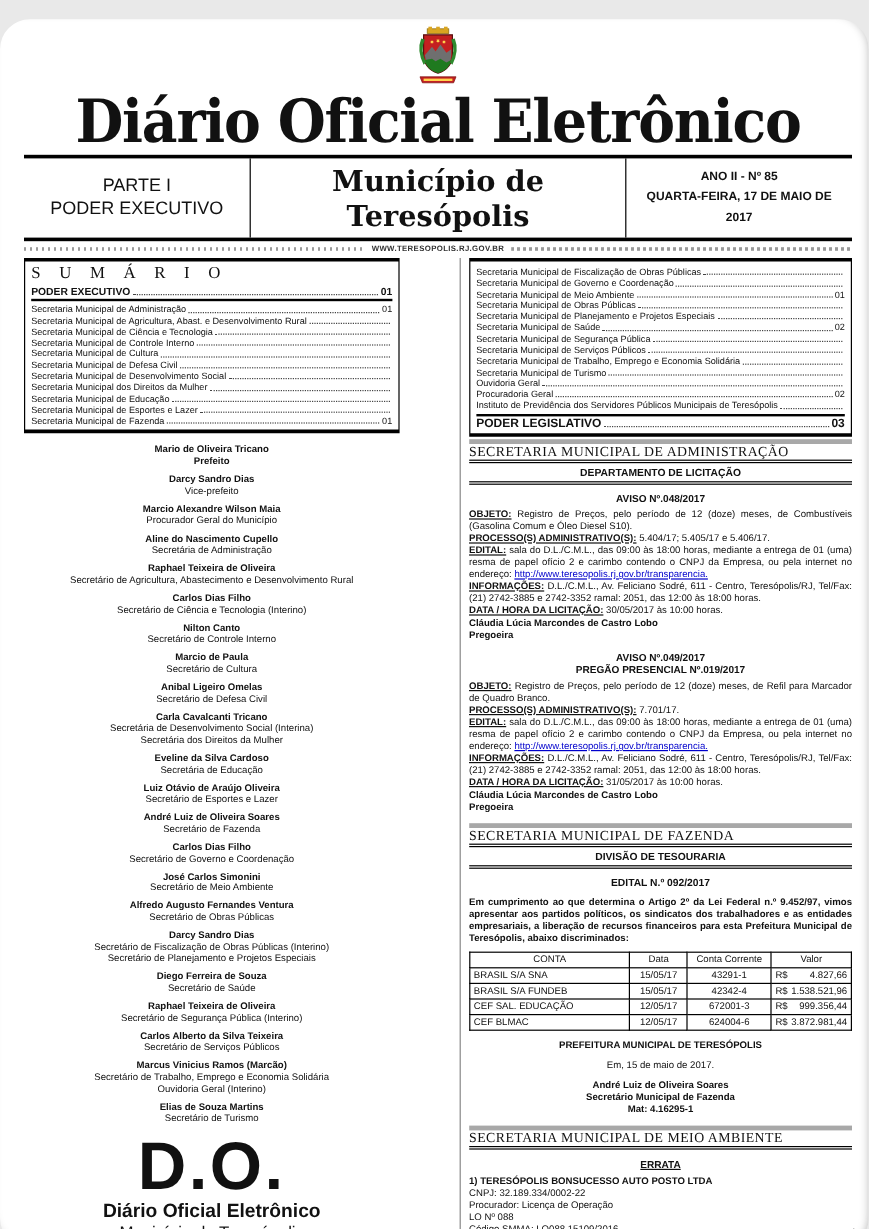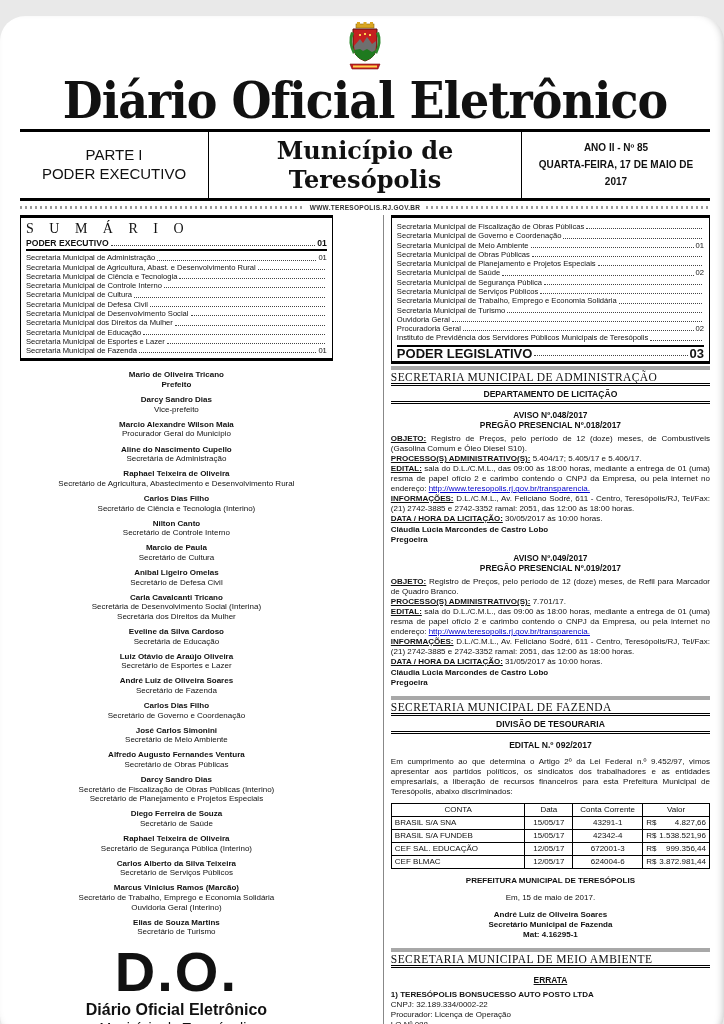--- a/index.html
+++ b/index.html
@@ -30,21 +30,21 @@
 
   
   .toc-box{border:1px solid #000;border-top:3px solid #000;border-bottom:3px solid #000;
            padding:2px 5px 3px;font-size:7.6px;}
   .toc-title{font-family:"Liberation Serif",serif;font-size:14px;letter-spacing:6px;margin:1px 0 2px;}
   .toc-row{display:flex;align-items:flex-end;line-height:9.3px;}
   .toc-label{white-space:nowrap;}
   .toc-leader{flex:1;border-bottom:1px dotted #444;margin:0 2px 2px 2px;min-width:8px;}
   .toc-page{white-space:nowrap;}
   .toc-head{font-weight:bold;font-size:8.6px;border-bottom:2px solid #000;padding-bottom:1px;margin-bottom:2px;}
-  .toc-foot{font-weight:bold;font-size:13px;border-top:2px solid #000;padding-top:2px;margin-top:2px;}
+  .toc-foot{font-weight:bold;font-size:10px;border-top:2px solid #000;padding-top:2px;margin-top:2px;}
   .toc-box.right-box{padding-top:4px;}
 
   
   .officials{text-align:center;font-size:8px;margin-top:9px;}
   .official{margin-bottom:5.5px;line-height:9.6px;}
   .official-name{font-weight:bold;}
   .official:first-child .official-title{font-weight:bold;}
 
   
   .do-block{text-align:center;margin-top:10px;}
@@ -62,21 +62,21 @@
   .aviso{margin-bottom:8px;}
   .aviso-title{text-align:center;font-weight:bold;font-size:8.4px;line-height:10px;}
   .aviso-body{margin-top:4px;text-align:justify;}
   .field{margin:0;}
   .field-label{font-weight:bold;text-decoration:underline;}
   .doc-link{color:#0000cc;text-decoration:underline;}
   .signer-name{font-weight:bold;margin-top:1px;}
   .signer-role{font-weight:bold;}
 
   .edital-title{text-align:center;font-weight:bold;font-size:8.6px;margin:6px 0 7px;}
-  .intro{text-align:justify;margin-bottom:6px;}
+  .intro{text-align:justify;margin-bottom:6px;font-weight:bold;}
   table.tes{width:100%;border-collapse:collapse;font-size:8px;}
   table.tes th,table.tes td{border:1px solid #000;padding:1px 3px;line-height:10px;}
   table.tes th{font-weight:normal;text-align:center;}
   td.c-conta{width:42%;text-align:left;}
   td.c-data{width:15%;text-align:center;}
   td.c-cc{width:22%;text-align:center;}
   td.c-valor{width:21%;}
   .valor-wrap{display:flex;justify-content:space-between;}
   .b{font-weight:bold;}
   .faz-footer{text-align:center;margin-top:7px;line-height:10px;}
@@ -382,21 +382,20 @@
           </div>
         </div>
 
         <div class="section-h">
           <div class="st">SECRETARIA MUNICIPAL DE ADMINISTRAÇÃO</div>
         </div>
         <div class="dept">DEPARTAMENTO DE LICITAÇÃO</div>
         <div>
             <div class="aviso">
               <div class="aviso-title">AVISO Nº.048/2017</div>
-              <div class="aviso-title">PREGÃO PRESENCIAL Nº.018/2017</div>
               <div class="aviso-body">
                 <p class="field"><span class="field-label">OBJETO:</span> Registro de Preços, pelo período de 12 (doze) meses, de Combustíveis (Gasolina Comum e Óleo Diesel S10).</p>
                 <p class="field"><span class="field-label">PROCESSO(S) ADMINISTRATIVO(S):</span> 5.404/17; 5.405/17 e 5.406/17.</p>
                 <p class="field"><span class="field-label">EDITAL:</span> sala do D.L./C.M.L., das 09:00 às 18:00 horas, mediante a entrega de 01 (uma) resma de papel ofício 2 e carimbo contendo o CNPJ da Empresa, ou pela internet no endereço: <a class="doc-link" href="#">http://www.teresopolis.rj.gov.br/transparencia.</a></p>
                 <p class="field"><span class="field-label">INFORMAÇÕES:</span> D.L./C.M.L., Av. Feliciano Sodré, 611 - Centro, Teresópolis/RJ, Tel/Fax: (21) 2742-3885 e 2742-3352 ramal: 2051, das 12:00 às 18:00 horas.</p>
                 <p class="field"><span class="field-label">DATA / HORA DA LICITAÇÃO:</span> 30/05/2017 às 10:00 horas.</p>
                 <div class="signer-name">Cláudia Lúcia Marcondes de Castro Lobo</div>
                 <div class="signer-role">Pregoeira</div>
               </div>
             </div>

